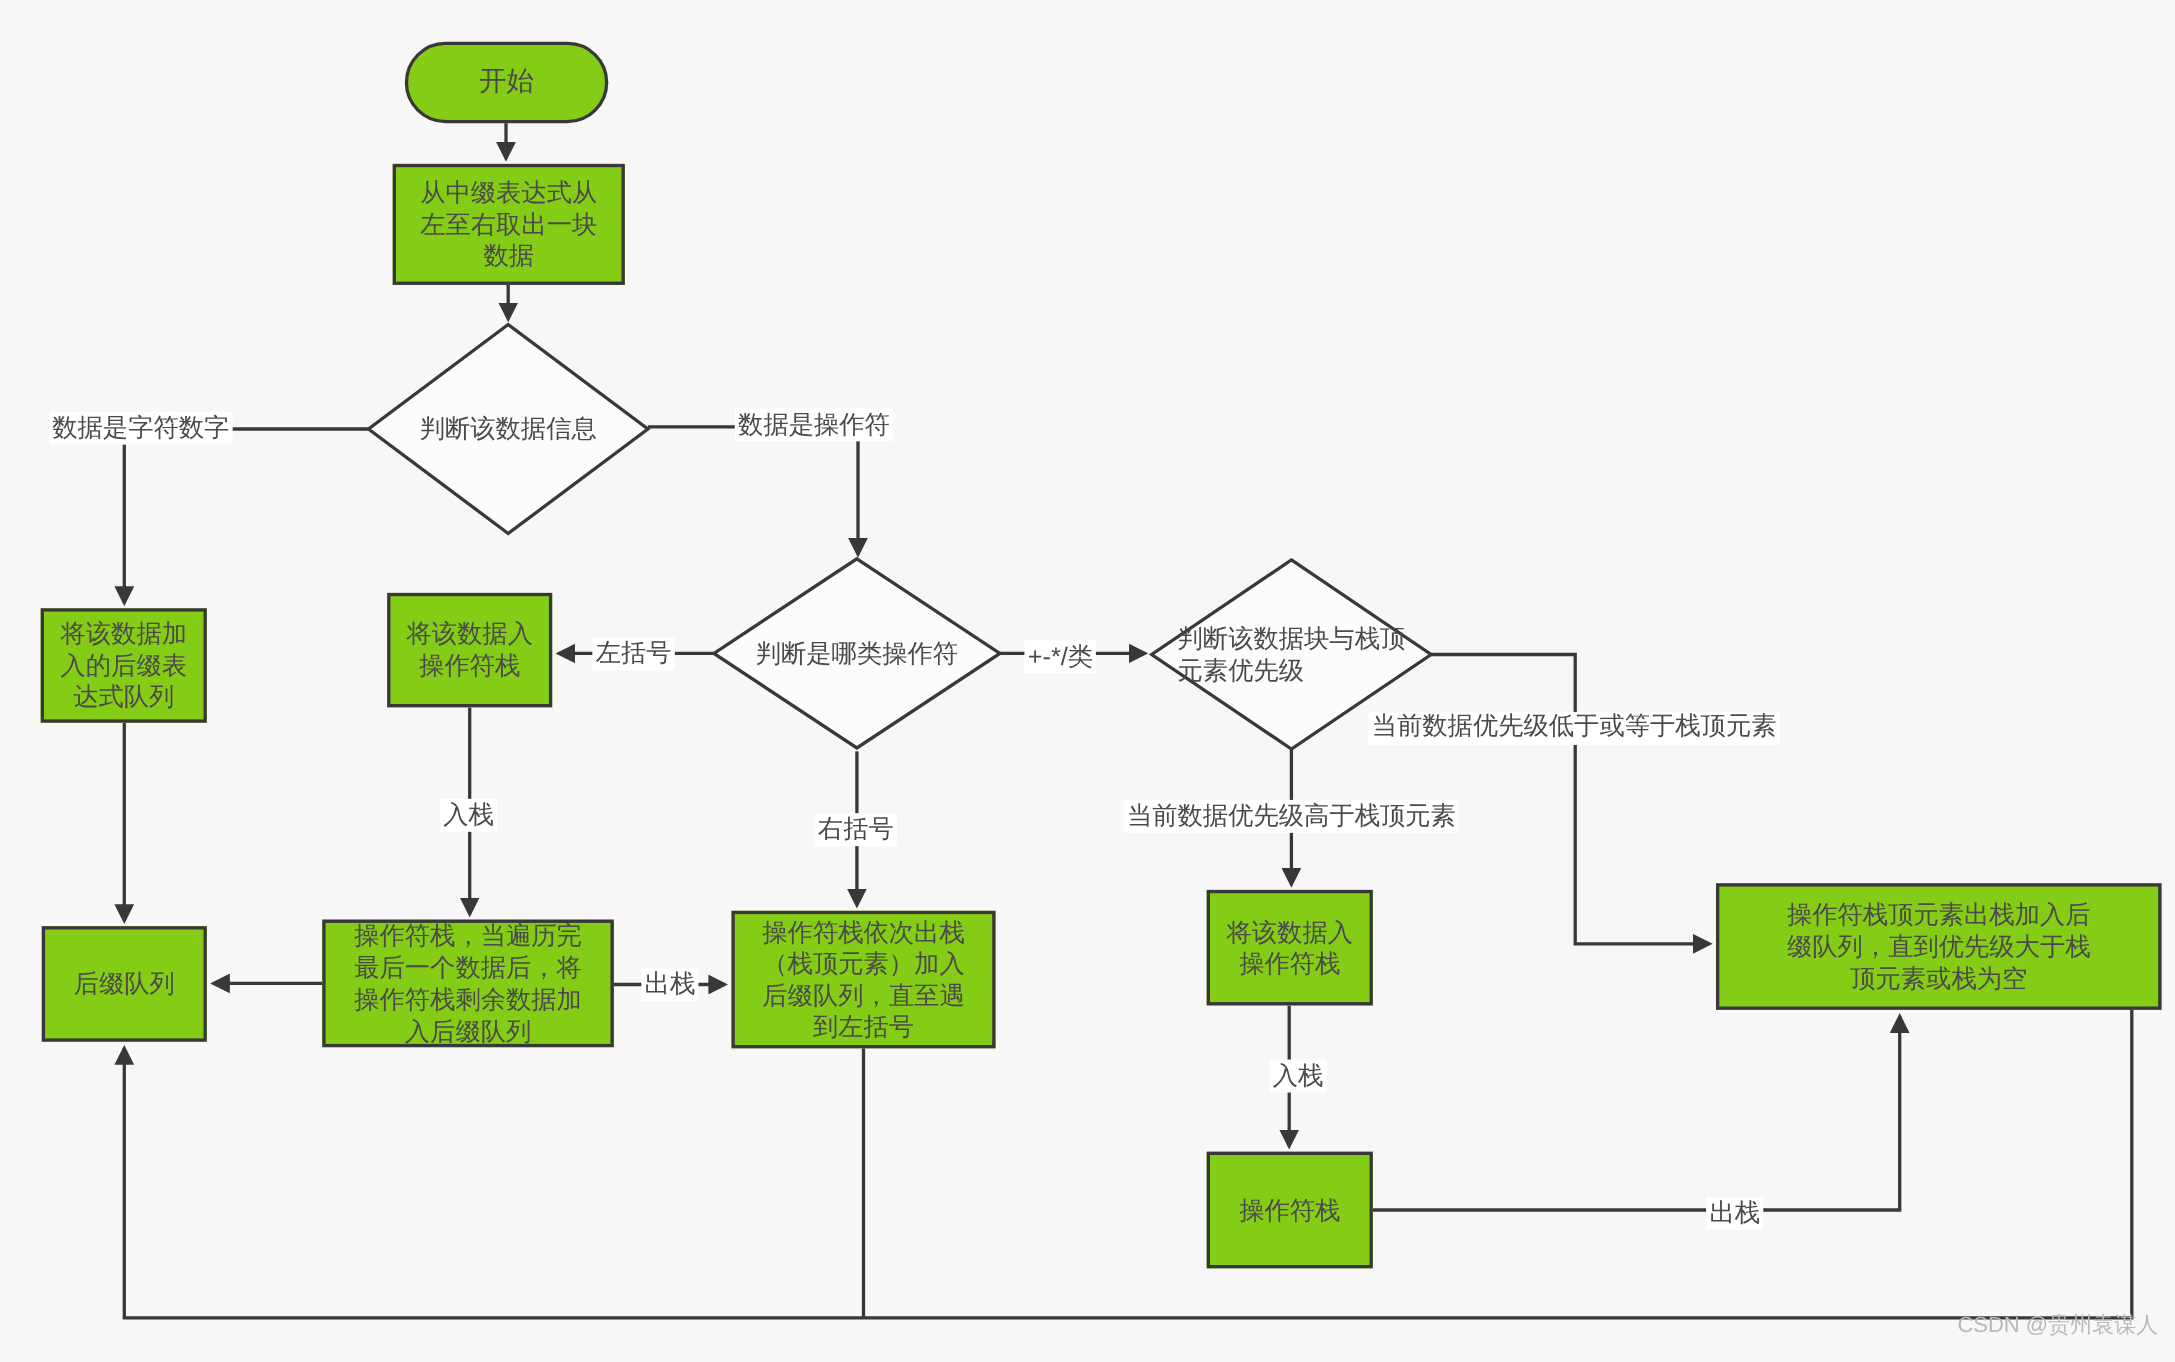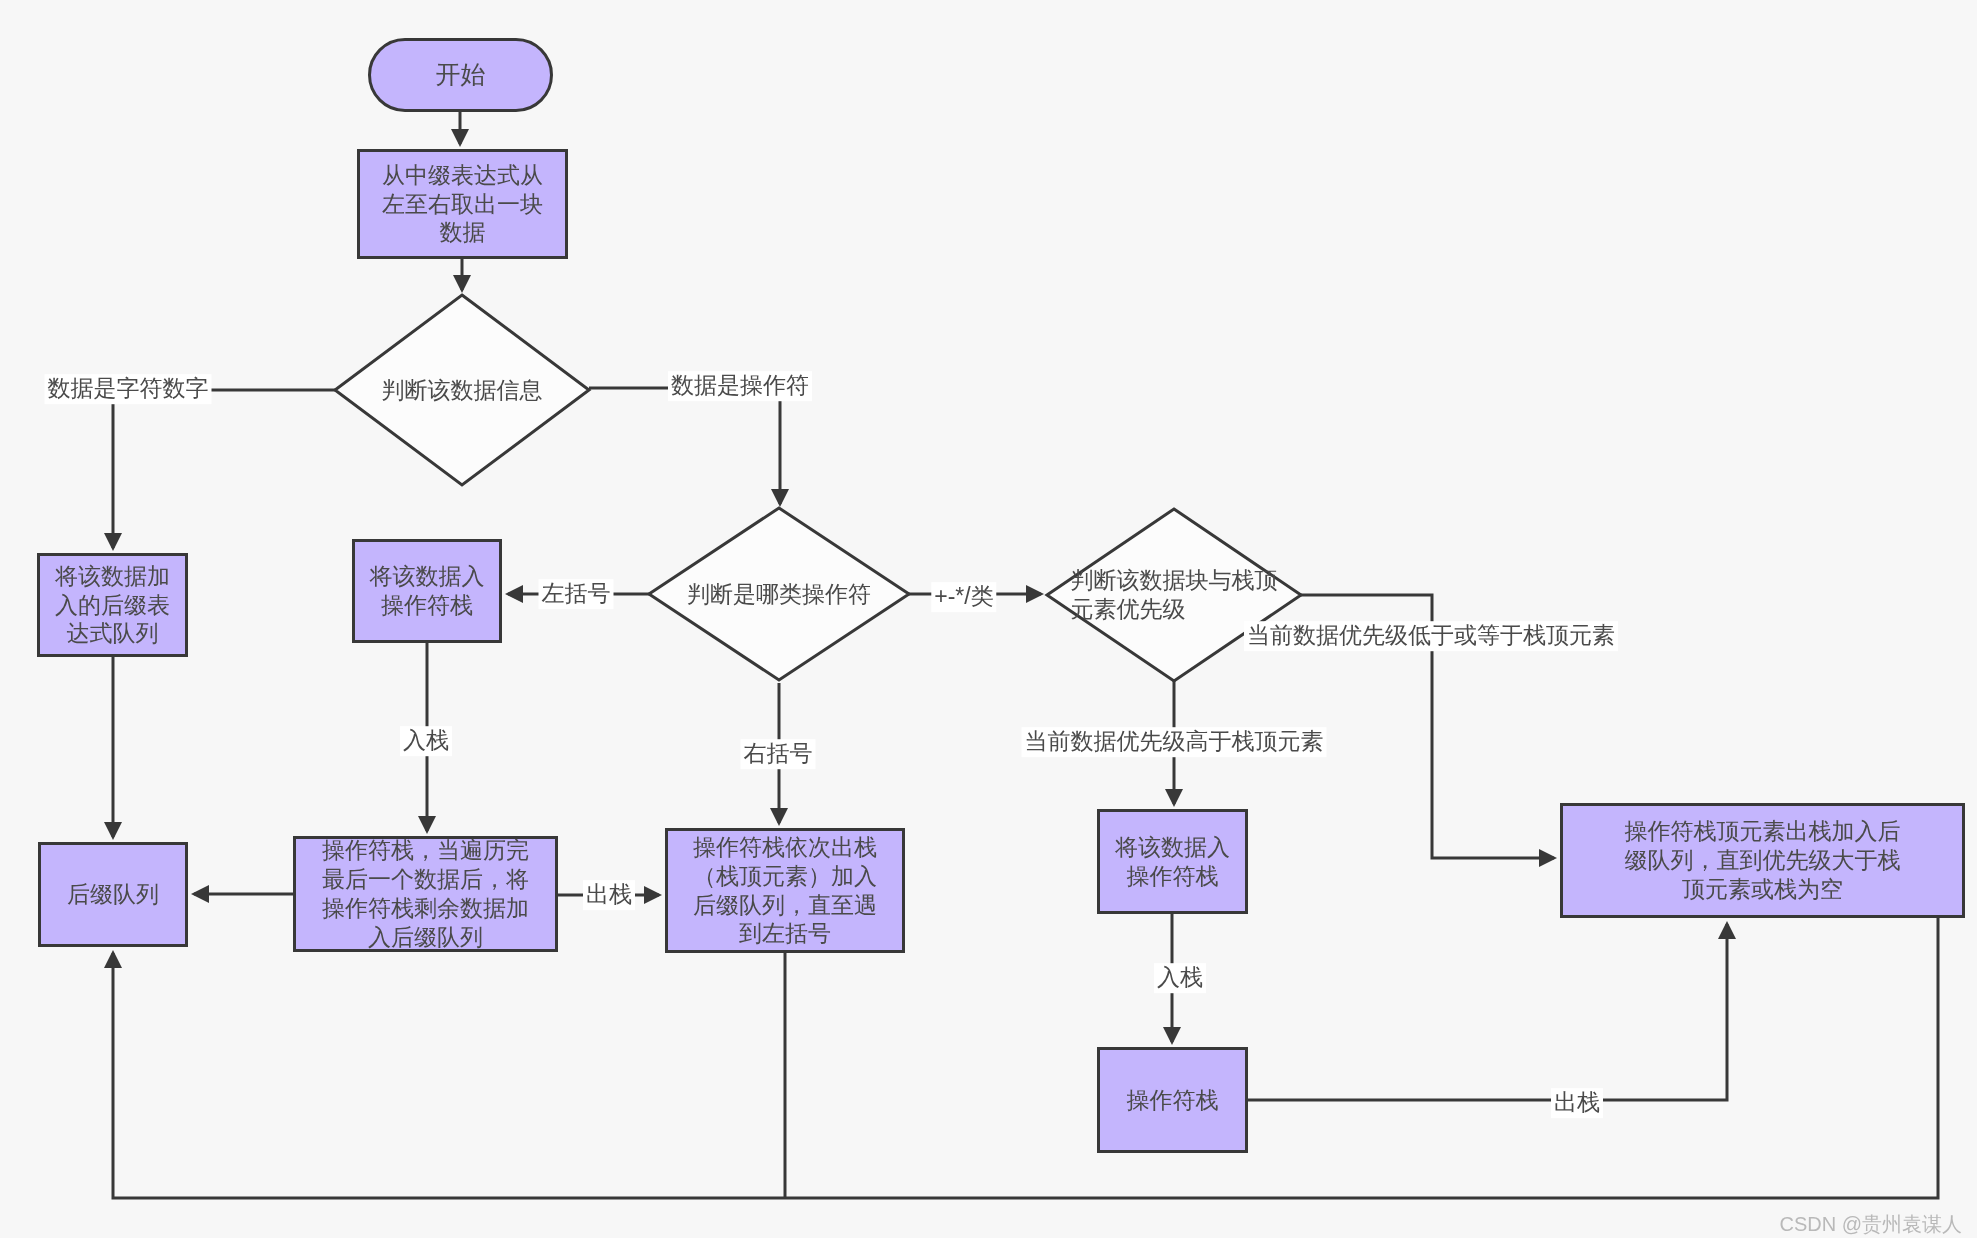--- a/index.html
+++ b/index.html
@@ -1,27 +1,27 @@
 <!DOCTYPE html>
 <html><head>
 <meta charset="utf-8">
 <style>
   html,body{margin:0;padding:0;}
   body{background:#f7f7f7;font-family:"Liberation Sans","DejaVu Sans",sans-serif;}
   #canvas{position:relative;width:1977px;height:1238px;background:#f7f7f7;overflow:hidden;}
   #wires{position:absolute;left:0;top:0;z-index:1;}
   .node{position:absolute;z-index:2;box-sizing:border-box;border:3px solid #383838;
-        background:#c4b5fd;color:#4a4a4a;display:flex;align-items:center;justify-content:center;
+        background:#84cc16;color:#4a4a4a;display:flex;align-items:center;justify-content:center;
         text-align:center;font-size:23px;line-height:1.26;white-space:pre-line;}
   .rounded{border-radius:38px;font-size:25px;}
   .dtext{position:absolute;z-index:3;transform:translate(-50%,-50%);color:#4a4a4a;
          font-size:23px;line-height:1.25;text-align:left;white-space:pre-line;background:transparent;}
   .edge-label{position:absolute;z-index:3;transform:translate(-50%,-50%);background:#ffffff;
          color:#4a4a4a;font-size:23px;line-height:1.2;padding:1px 3px;white-space:nowrap;}
-  .watermark{position:absolute;right:15px;bottom:0;z-index:4;color:#b9b9b9;font-size:20px;}
+  .watermark{position:absolute;right:15px;bottom:20px;z-index:4;color:#b9b9b9;font-size:20px;}
 </style>
 </head>
 <body>
 
 <div id="canvas">
 
   <svg id="wires" width="1977" height="1238" viewBox="0 0 1977 1238" fill="none">
     <defs>
       <marker id="arrow" markerWidth="6" markerHeight="6" refX="5" refY="3" orient="auto" markerUnits="strokeWidth">
         <path d="M0,0 L6,3 L0,6 z" fill="#383838"></path>
@@ -103,21 +103,21 @@
   <div class="edge-label" style="left:426px;top:741px;">入栈</div>
 
   <div class="edge-label" style="left:778px;top:754px;">右括号</div>
 
   <div class="edge-label" style="left:609px;top:895px;">出栈</div>
 
   <div class="edge-label" style="left:964px;top:597px;">+-*/类</div>
 
   <div class="edge-label" style="left:1174px;top:742px;">当前数据优先级高于栈顶元素</div>
 
-  <div class="edge-label" style="left:1431px;top:636px;">当前数据优先级低于或等于栈顶元素</div>
+  <div class="edge-label" style="left:1431px;top:662px;font-family:Liberation Mono, monospace;">当前数据优先级低于或等于栈顶元素</div>
 
   <div class="edge-label" style="left:1180px;top:978px;">入栈</div>
 
   <div class="edge-label" style="left:1577px;top:1103px;">出栈</div>
 
   <div class="watermark">CSDN @贵州袁谋人</div>
 
 </div>
 
 </body></html>

